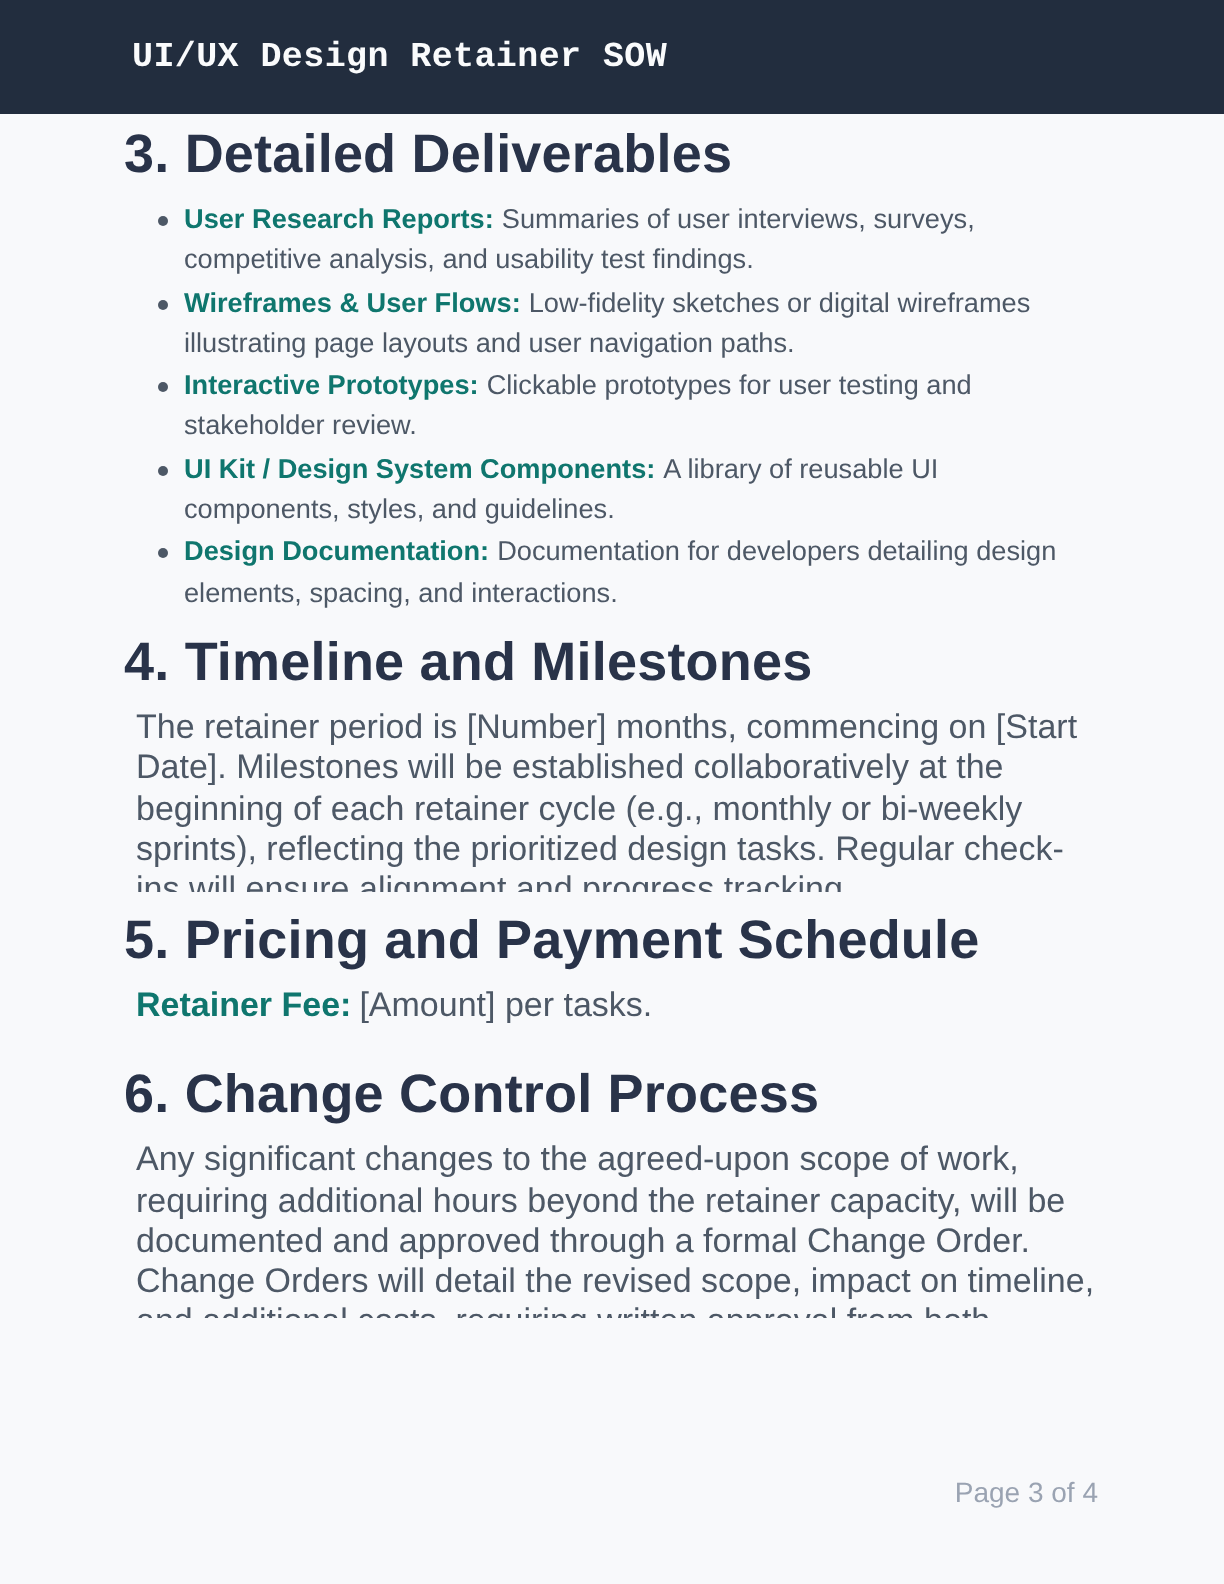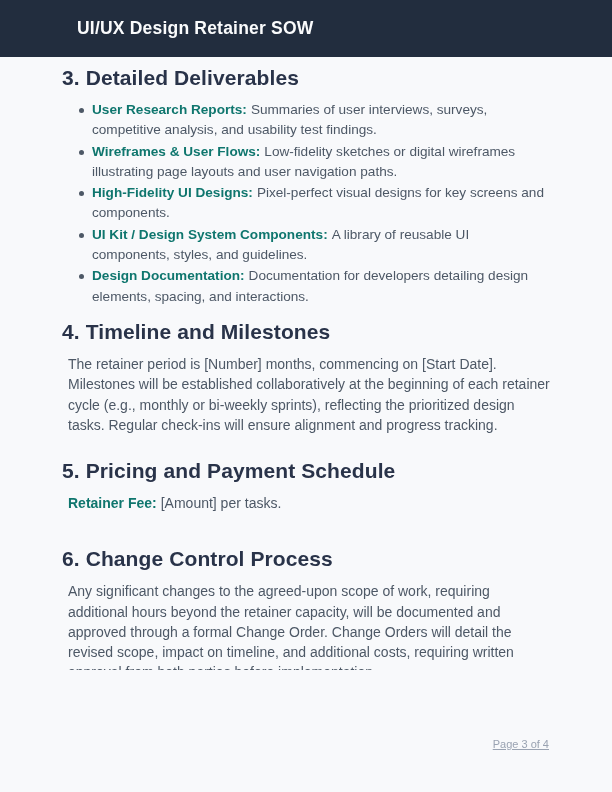--- a/index.html
+++ b/index.html
@@ -18,32 +18,33 @@
   
   .topbar {
     height: 57px;
     background: #222d3e;
     display: flex;
     align-items: center;
     padding: 0 62px;
     box-sizing: border-box;
   }
   .doc-title {
-    margin: 15px;
+    margin: 4px;
     font-size: 17.5px;
     font-weight: bold;
     color: #fafbfc;
     letter-spacing: 0.2px;
+    font-family: Liberation Mono, monospace;
   }
   
   .content {
     padding: 0 62px;
   }
   .section-heading {
-    font-size: 21px;
+    font-size: 27px;
     font-weight: bold;
     color: #293349;
     margin: 11px 0 9px 0;
     line-height: 27px;
     letter-spacing: 0.1px;
   }
   .content section:first-child .section-heading {
     margin-top: 7px;
   }
   .bullets {
@@ -68,43 +69,42 @@
     border-radius: 50%;
     background: #4d5866;
   }
   .lead {
     font-weight: bold;
     color: #0f766e;
     margin-right: 4px;
   }
   .para, .pline {
     margin: 0 0 0 6px;
-    font-size: 14px;
+    font-size: 17px;
     line-height: 20.3px;
     color: #4d5866;
   }
   .clip-timeline {
     height: 92px;
     overflow: hidden;
   }
   .clip-change {
     height: 89px;
     overflow: hidden;
   }
   .heading-change {
-    margin-top: 32px;
+    margin-top: 21px;
   }
   
   .page-footer {
     position: absolute;
     top: 738px;
     right: 63px;
-    font-size: 11px;
+    font-size: 14px;
     color: #9aa3b2;
-    text-decoration: underline;
   }
 </style>
 </head>
 <body>
 
 <div class="page">
 
   <header class="topbar">
     <h1 class="doc-title">UI/UX Design Retainer SOW</h1>
   </header>
@@ -114,21 +114,21 @@
     <section>
       <h2 class="section-heading">3. Detailed Deliverables</h2>
       <ul class="bullets">
         <li>
           <span class="bullet-dot"></span><span class="lead">User Research Reports:</span><span>Summaries of user interviews, surveys, competitive analysis, and usability test findings.</span>
         </li>
         <li>
           <span class="bullet-dot"></span><span class="lead">Wireframes &amp; User Flows:</span><span>Low-fidelity sketches or digital wireframes illustrating page layouts and user navigation paths.</span>
         </li>
         <li>
-          <span class="bullet-dot"></span><span class="lead">High-Fidelity UI Designs:</span><span>Pixel-perfect visual designs for key screens and components.</span>
+          <span class="bullet-dot"></span><span class="lead">Interactive Prototypes:</span><span>Clickable prototypes for user testing and stakeholder review.</span>
         </li>
         <li>
           <span class="bullet-dot"></span><span class="lead">UI Kit / Design System Components:</span><span>A library of reusable UI components, styles, and guidelines.</span>
         </li>
         <li>
           <span class="bullet-dot"></span><span class="lead">Design Documentation:</span><span>Documentation for developers detailing design elements, spacing, and interactions.</span>
         </li>
       </ul>
     </section>
 

